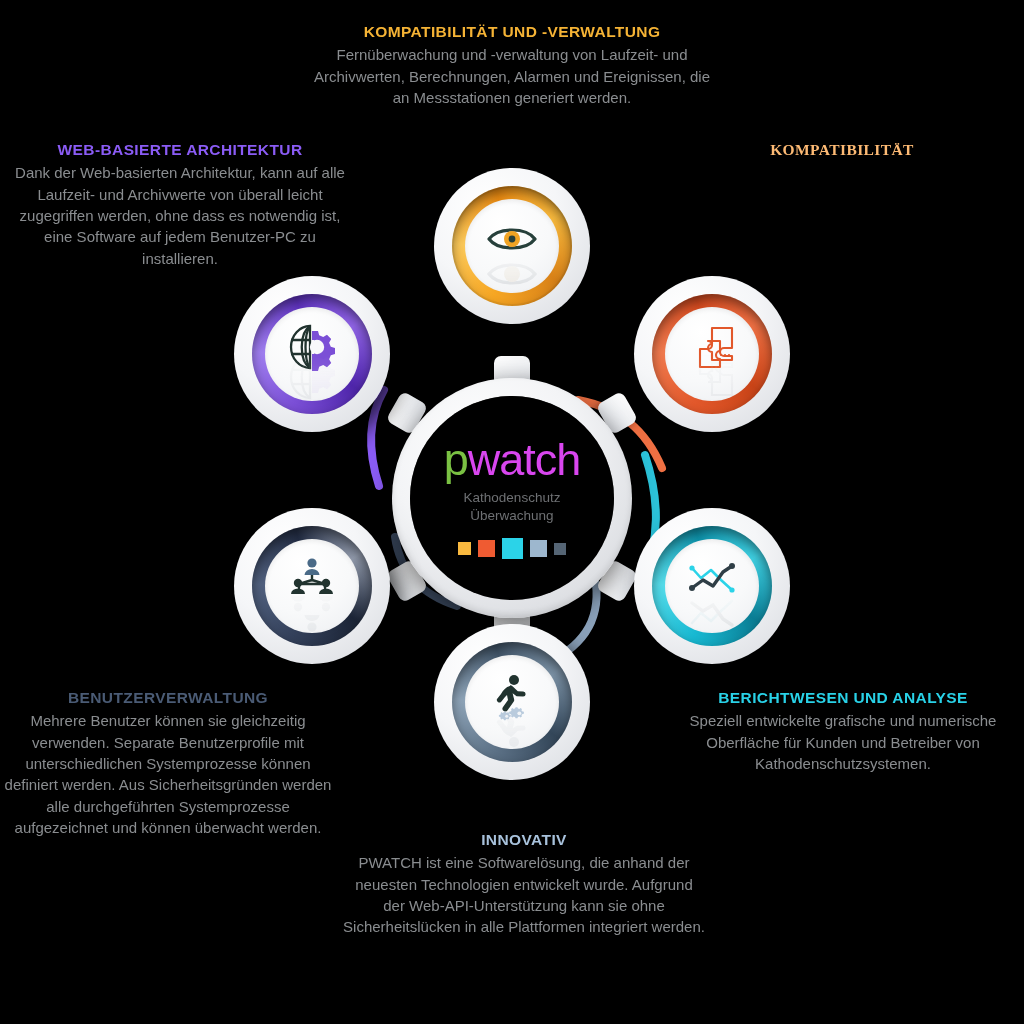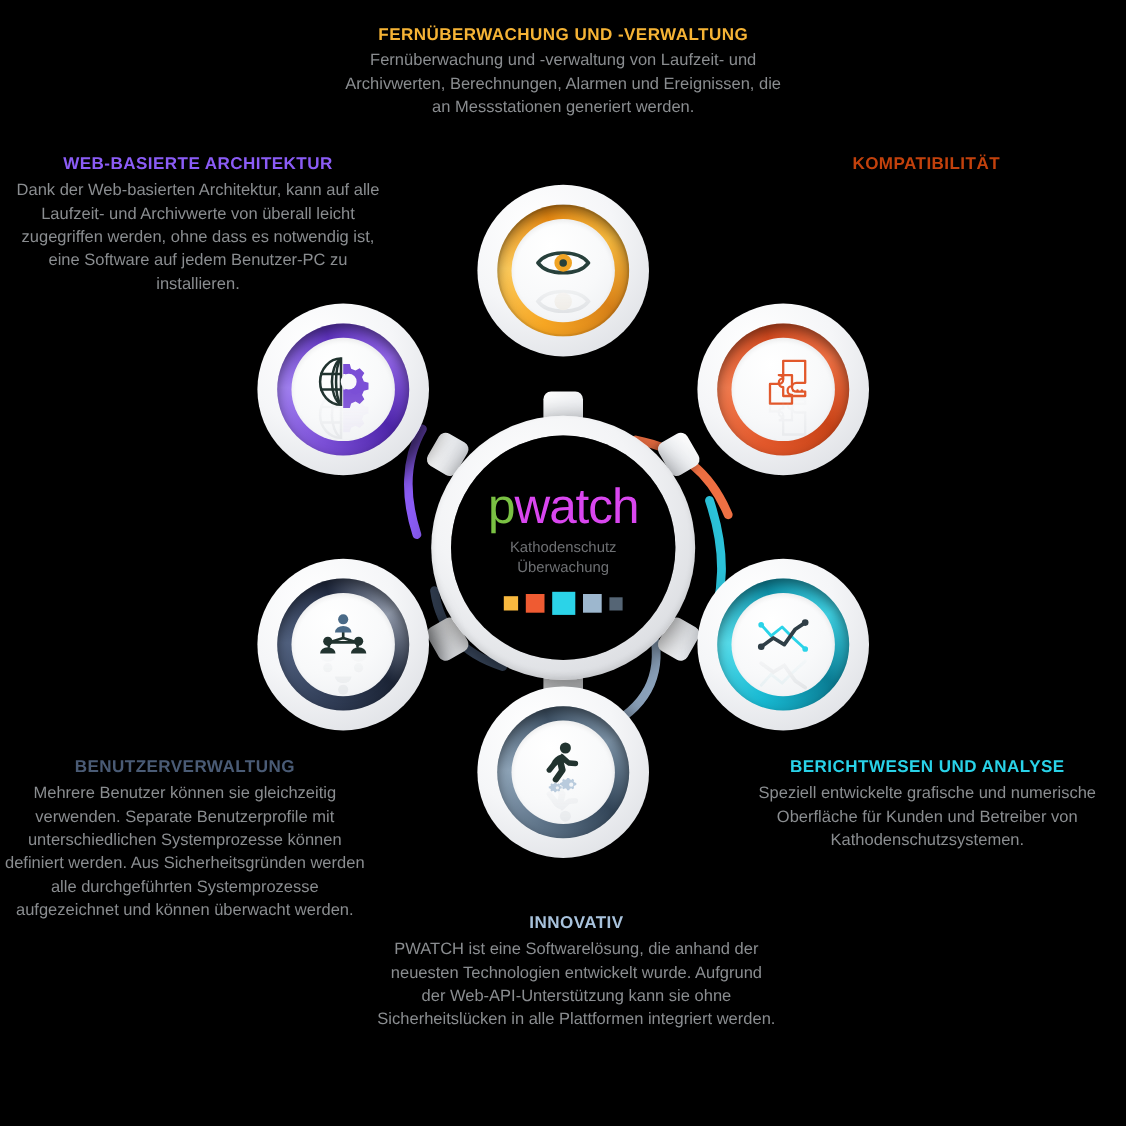--- a/index.html
+++ b/index.html
@@ -335,31 +335,31 @@
             <path d="M5 17 h19"></path>
             <path d="M5 31 h19"></path>
           <path d="M24 3 C 13 10 13 38 24 45"></path>
         </g>
         <path d="M26 8 h6 l1.2 4.2 4 1.7 3.8-2.1 4.2 4.2 -2.1 3.8 1.7 4 4.2 1.2 v6 l-4.2 1.2 -1.7 4 2.1 3.8 -4.2 4.2 -3.8-2.1 -4 1.7 -1.2 4.2 h-6 z" fill="#d9cef0"></path>
       </svg>
     </div>
   </div>
 
   <div class="txtblock" id="blk-remote">
-    <p class="hd" style="color: rgb(245, 179, 53);">FERNÜBERWACHUNG UND -VERWALTUNG</p>
+    <p class="hd" style="color: rgb(245, 179, 53);">KOMPATIBILITÄT UND -VERWALTUNG</p>
     <p class="bd">Fernüberwachung und -verwaltung von Laufzeit- und Archivwerten, Berechnungen, Alarmen und Ereignissen, die an Messstationen generiert werden.</p>
   </div>
 
   <div class="txtblock" id="blk-web">
     <p class="hd" style="color: rgb(139, 92, 246);">WEB-BASIERTE ARCHITEKTUR</p>
     <p class="bd">Dank der Web-basierten Architektur, kann auf alle Laufzeit- und Archivwerte von überall leicht zugegriffen werden, ohne dass es notwendig ist, eine Software auf jedem Benutzer-PC zu installieren.</p>
   </div>
 
   <div class="txtblock" id="blk-compat">
-    <p class="hd" style="color: #c2410c;">KOMPATIBILITÄT</p>
+    <p class="hd" style="color: #fdba74; font-family: Liberation Serif, serif;">KOMPATIBILITÄT</p>
   </div>
 
   <div class="txtblock" id="blk-report">
     <p class="hd" style="color: rgb(41, 210, 232);">BERICHTWESEN UND ANALYSE</p>
     <p class="bd">Speziell entwickelte grafische und numerische Oberfläche für Kunden und Betreiber von Kathodenschutzsystemen.</p>
   </div>
 
   <div class="txtblock" id="blk-innov">
     <p class="hd" style="color: rgb(168, 194, 220);">INNOVATIV</p>
     <p class="bd">PWATCH ist eine Softwarelösung, die anhand der neuesten Technologien entwickelt wurde. Aufgrund der Web-API-Unterstützung kann sie ohne Sicherheitslücken in alle Plattformen integriert werden.</p>

